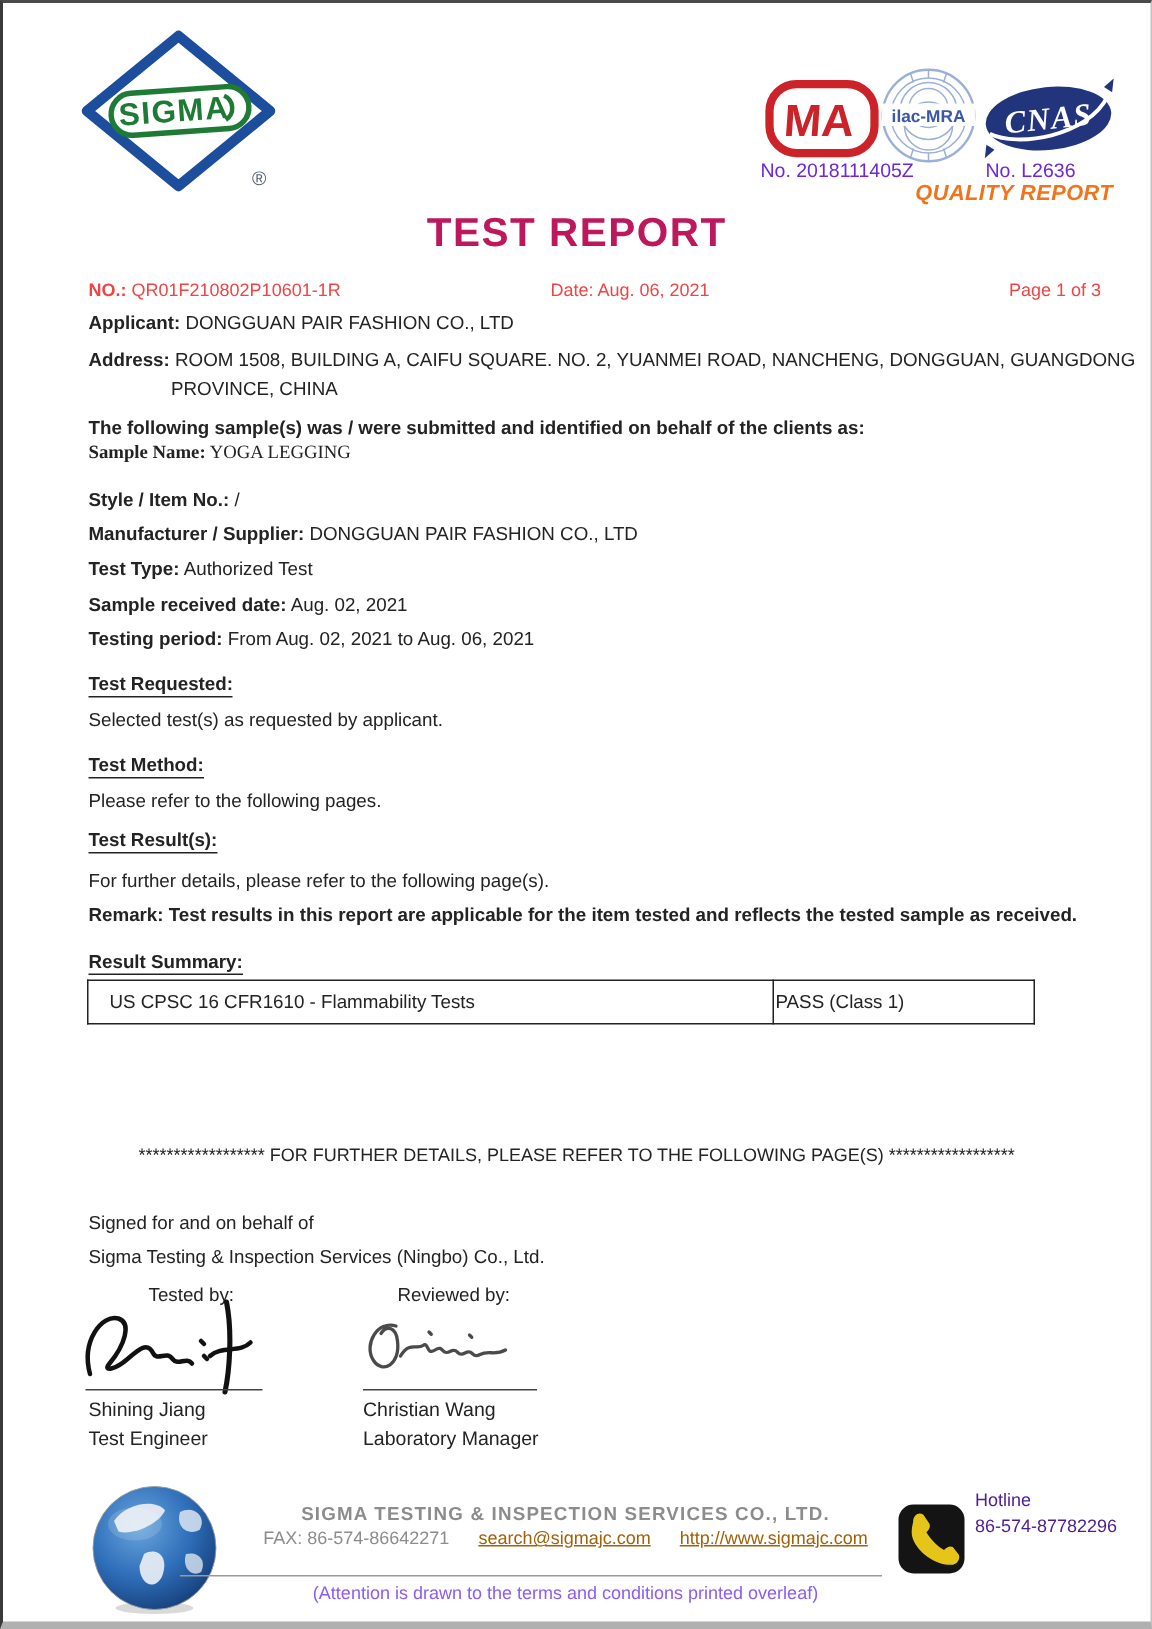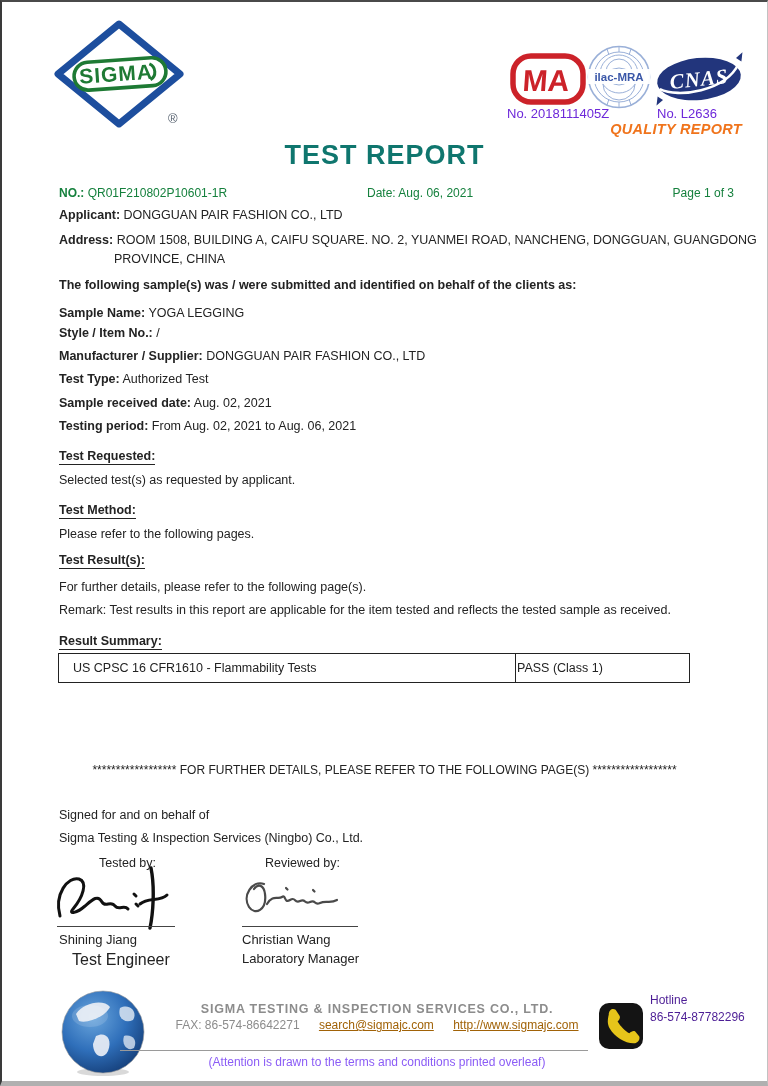--- a/index.html
+++ b/index.html
@@ -8,22 +8,22 @@
     font-family:"Liberation Sans","DejaVu Sans",sans-serif;color:#222;
     margin:0 auto;overflow:hidden;box-sizing:border-box;
     border-left:2px solid #3a3a3a;border-top:2px solid #4a4a4a;
     border-right:1px solid #c2c2c2;border-bottom:5px solid #b0b0b0;
   }
   .abs{position:absolute;white-space:nowrap;}
   .line{position:absolute;white-space:nowrap;font-size:12.5px;color:#232323;}
   .lbl{font-weight:bold;}
   .sec-h{font-weight:bold;border-bottom:1.6px solid #232323;padding-bottom:1px;}
   .title{position:absolute;left:0;top:138px;width:100%;text-align:center;
-         font-size:27px;font-weight:bold;letter-spacing:1px;color:#0f766e;}
-  .meta{font-size:12px;color:#15803d;}
+         font-size:27px;font-weight:bold;letter-spacing:1px;color:#be185d;}
+  .meta{font-size:12px;color:#ef4444;}
   .quality{font-style:italic;font-weight:bold;font-size:14.5px;letter-spacing:.3px;}
   .certno{font-size:13px;color:#6d28d9;}
   .center-line{position:absolute;left:0;width:100%;text-align:center;}
   
   #summary-table{position:absolute;left:56px;top:651px;width:631px;border-collapse:collapse;table-layout:fixed;}
   #summary-table th,#summary-table td{border:1.5px solid #222;font-size:12.5px;color:#232323;}
   #summary-table th{font-weight:bold;height:24px;text-align:center;}
   #summary-table td{height:26px;}
   .cell-left{text-align:left;padding-left:14px;margin-left:48px;}
   .cell-center{text-align:left;}
@@ -100,21 +100,21 @@
     <span class="lbl">Applicant:</span>
     <span>DONGGUAN PAIR FASHION CO., LTD</span>
   </div>
   <div class="line" style="left:57px;top:231px;">
     <span class="lbl">Address:</span>
     <span>ROOM 1508, BUILDING A, CAIFU SQUARE. NO. 2, YUANMEI ROAD, NANCHENG, DONGGUAN, GUANGDONG</span>
   </div>
   <div class="line" style="left:112px;top:250px;">PROVINCE, CHINA</div>
   <div class="line lbl" style="left:57px;top:276px;">The following sample(s) was / were submitted and identified on behalf of the clients as:</div>
 
-  <div class="line" style="left:57px;top:304px;">
+  <div class="line" style="left:57px;top:292px;font-family:Liberation Serif, serif;">
     <span class="lbl">Sample Name:</span>
     <span>YOGA LEGGING</span>
   </div>
   <div class="line" style="left:57px;top:324px;">
     <span class="lbl">Style / Item No.:</span>
     <span>/</span>
   </div>
   <div class="line" style="left:57px;top:347px;">
     <span class="lbl">Manufacturer / Supplier:</span>
     <span>DONGGUAN PAIR FASHION CO., LTD</span>
@@ -133,21 +133,21 @@
   </div>
 
   <div class="line" style="left:57px;top:447px;"><span class="sec-h">Test Requested:</span></div>
   <div class="line" style="left:57px;top:471px;">Selected test(s) as requested by applicant.</div>
 
   <div class="line" style="left:57px;top:501px;"><span class="sec-h">Test Method:</span></div>
   <div class="line" style="left:57px;top:525px;">Please refer to the following pages.</div>
 
   <div class="line" style="left:57px;top:551px;"><span class="sec-h">Test Result(s):</span></div>
   <div class="line" style="left:57px;top:578px;">For further details, please refer to the following page(s).</div>
-  <div class="line" style="left:57px;top:601px;">Remark: Test results in this report are applicable for the item tested and reflects the tested sample as received.</div>
+  <div class="line" style="left:57px;top:601px;font-weight:bold;">Remark: Test results in this report are applicable for the item tested and reflects the tested sample as received.</div>
 
   <div class="line" style="left:57px;top:632px;"><span class="sec-h">Result Summary:</span></div>
 
   <table id="summary-table">
     <colgroup>
         <col style="width:457px">
         <col style="width:174px">
       </colgroup>
     <tbody>
     <tr>
@@ -175,21 +175,21 @@
   <svg class="abs" style="left:232px;top:872px;" width="128" height="50" viewBox="0 0 128 50">
     <path d="M30,10 C18,6 8,22 15,33 C21,42 33,36 31,20 C30,11 24,9 20,15" fill="none" stroke="#4a4a4a" stroke-width="2.2" stroke-linecap="round"></path>
     <path d="M33,30 C39,20 44,26 48,23 C52,20 50,30 56,26 C62,22 60,30 66,27 C72,24 70,31 76,28 C82,25 80,32 86,29 C92,26 96,30 103,26" fill="none" stroke="#4a4a4a" stroke-width="2.2" stroke-linecap="round"></path>
     <path d="M52,14 l1.5,1.5 M79,16 l1.5,1.5" stroke="#4a4a4a" stroke-width="2.2" stroke-linecap="round"></path>
   </svg>
 
   <div class="sig-line" style="left:55px;top:924px;width:118px;"></div>
   <div class="sig-line" style="left:240px;top:924px;width:116px;"></div>
 
   <div class="line" style="left:57px;top:930px;font-size:13px;">Shining Jiang</div>
-  <div class="line" style="left:70px;top:949px;font-size:16px;">Test Engineer</div>
+  <div class="line" style="left:57px;top:949px;font-size:13px;">Test Engineer</div>
   <div class="line" style="left:240px;top:930px;font-size:13px;">Christian Wang</div>
   <div class="line" style="left:240px;top:949px;font-size:13px;">Laboratory Manager</div>
 
   <svg class="abs" style="left:56px;top:986px;" width="90" height="90" viewBox="0 0 90 90">
     <defs>
       <radialGradient id="globeGrad" cx="38%" cy="32%" r="75%">
         <stop offset="0%" stop-color="#6aa6dd"></stop>
         <stop offset="55%" stop-color="#2f6fba"></stop>
         <stop offset="100%" stop-color="#143d77"></stop>
       </radialGradient>

